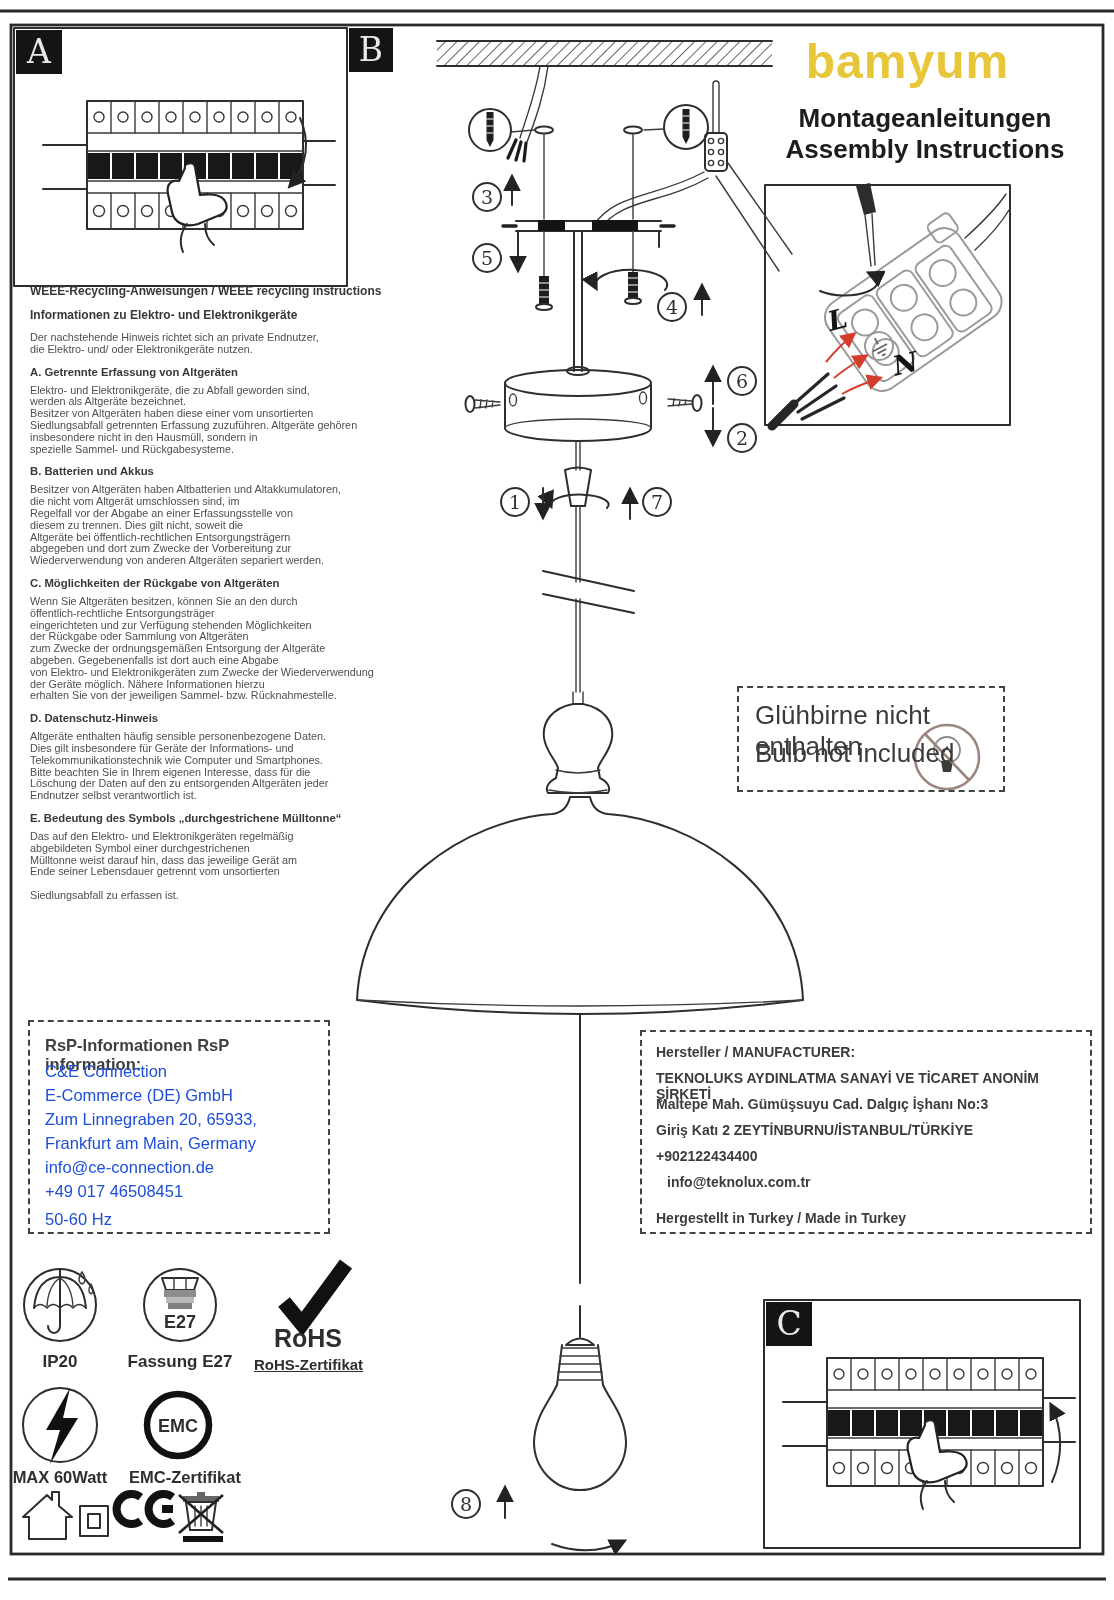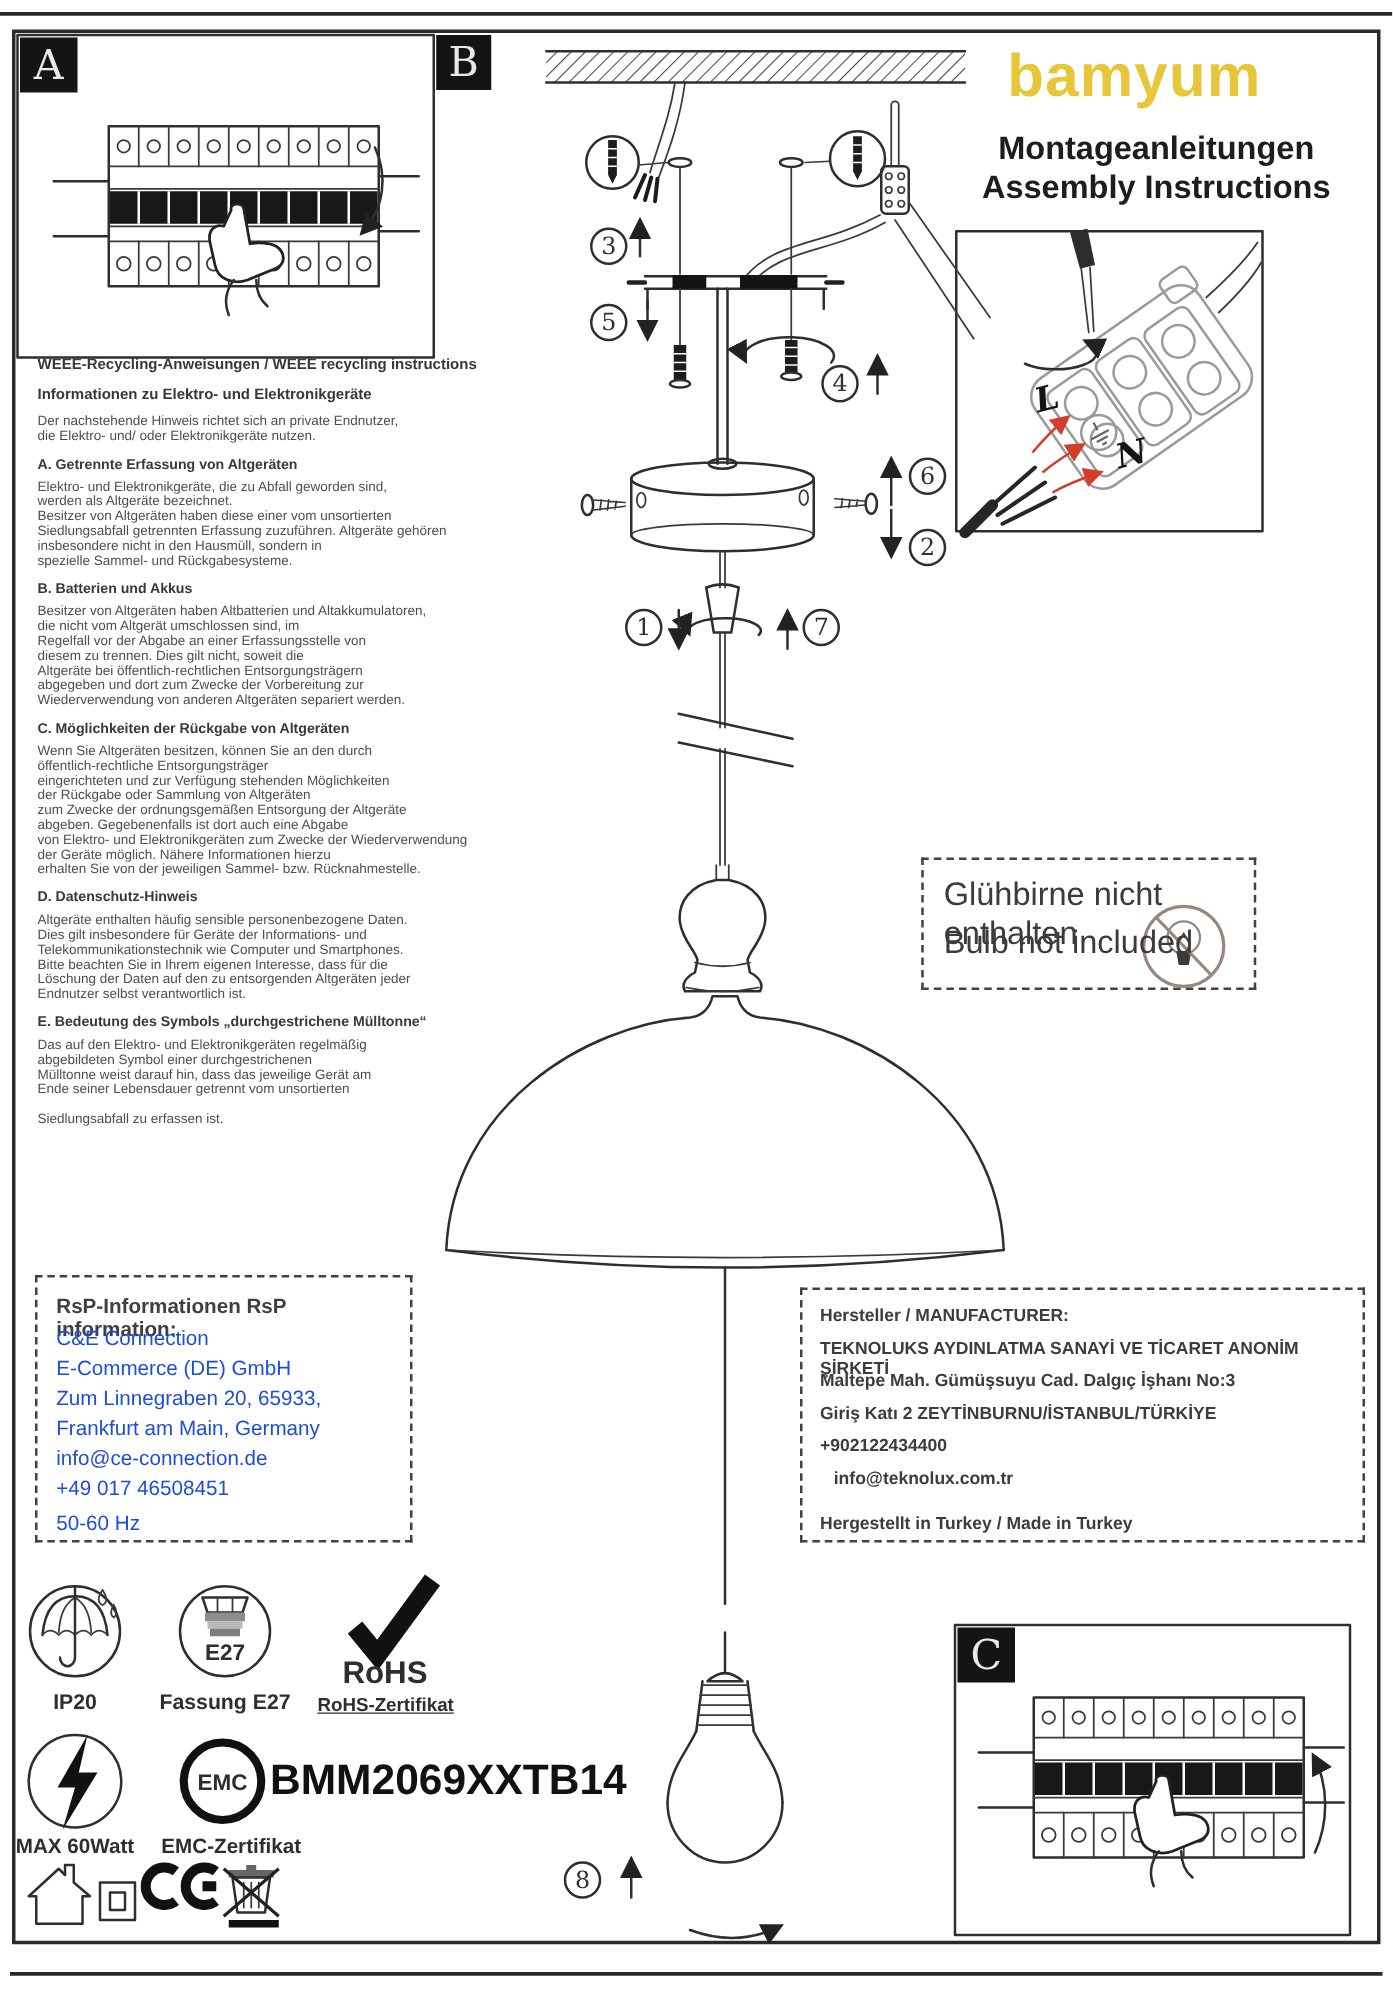--- a/index.html
+++ b/index.html
@@ -402,17 +402,16 @@
   <div class="abs mfg-line" style="left:25px;top:142px;">info@teknolux.com.tr</div>
   <div class="abs mfg-line" style="left:14px;top:178px;">Hergestellt in Turkey / Made in Turkey</div>
 </div>
 
 <div class="ovl certlabel" style="left:162px;top:1312px;width:36px;font-size:18px;">E27</div>
 <div class="ovl certlabel" style="left:20px;top:1352px;width:80px;font-size:17px;">IP20</div>
 <div class="ovl certlabel" style="left:110px;top:1352px;width:140px;font-size:17px;">Fassung E27</div>
 <div class="ovl certlabel" style="left:258px;top:1324px;width:100px;font-size:25px;">RoHS</div>
 <div class="ovl certlabel" style="left:246px;top:1356px;width:125px;font-size:15px;text-decoration:underline;">RoHS-Zertifikat</div>
 <div class="ovl certlabel" style="left:150px;top:1416px;width:56px;font-size:18px;">EMC</div>
-<div class="ovl model" style="left:216px;top:1405px;">BMM2069XXTB14</div>
 <div class="ovl certlabel" style="left:8px;top:1468px;width:104px;font-size:16.5px;">MAX 60Watt</div>
 <div class="ovl certlabel" style="left:118px;top:1468px;width:134px;font-size:16.5px;">EMC-Zertifikat</div>
 
 </div>
 
 </body></html>

